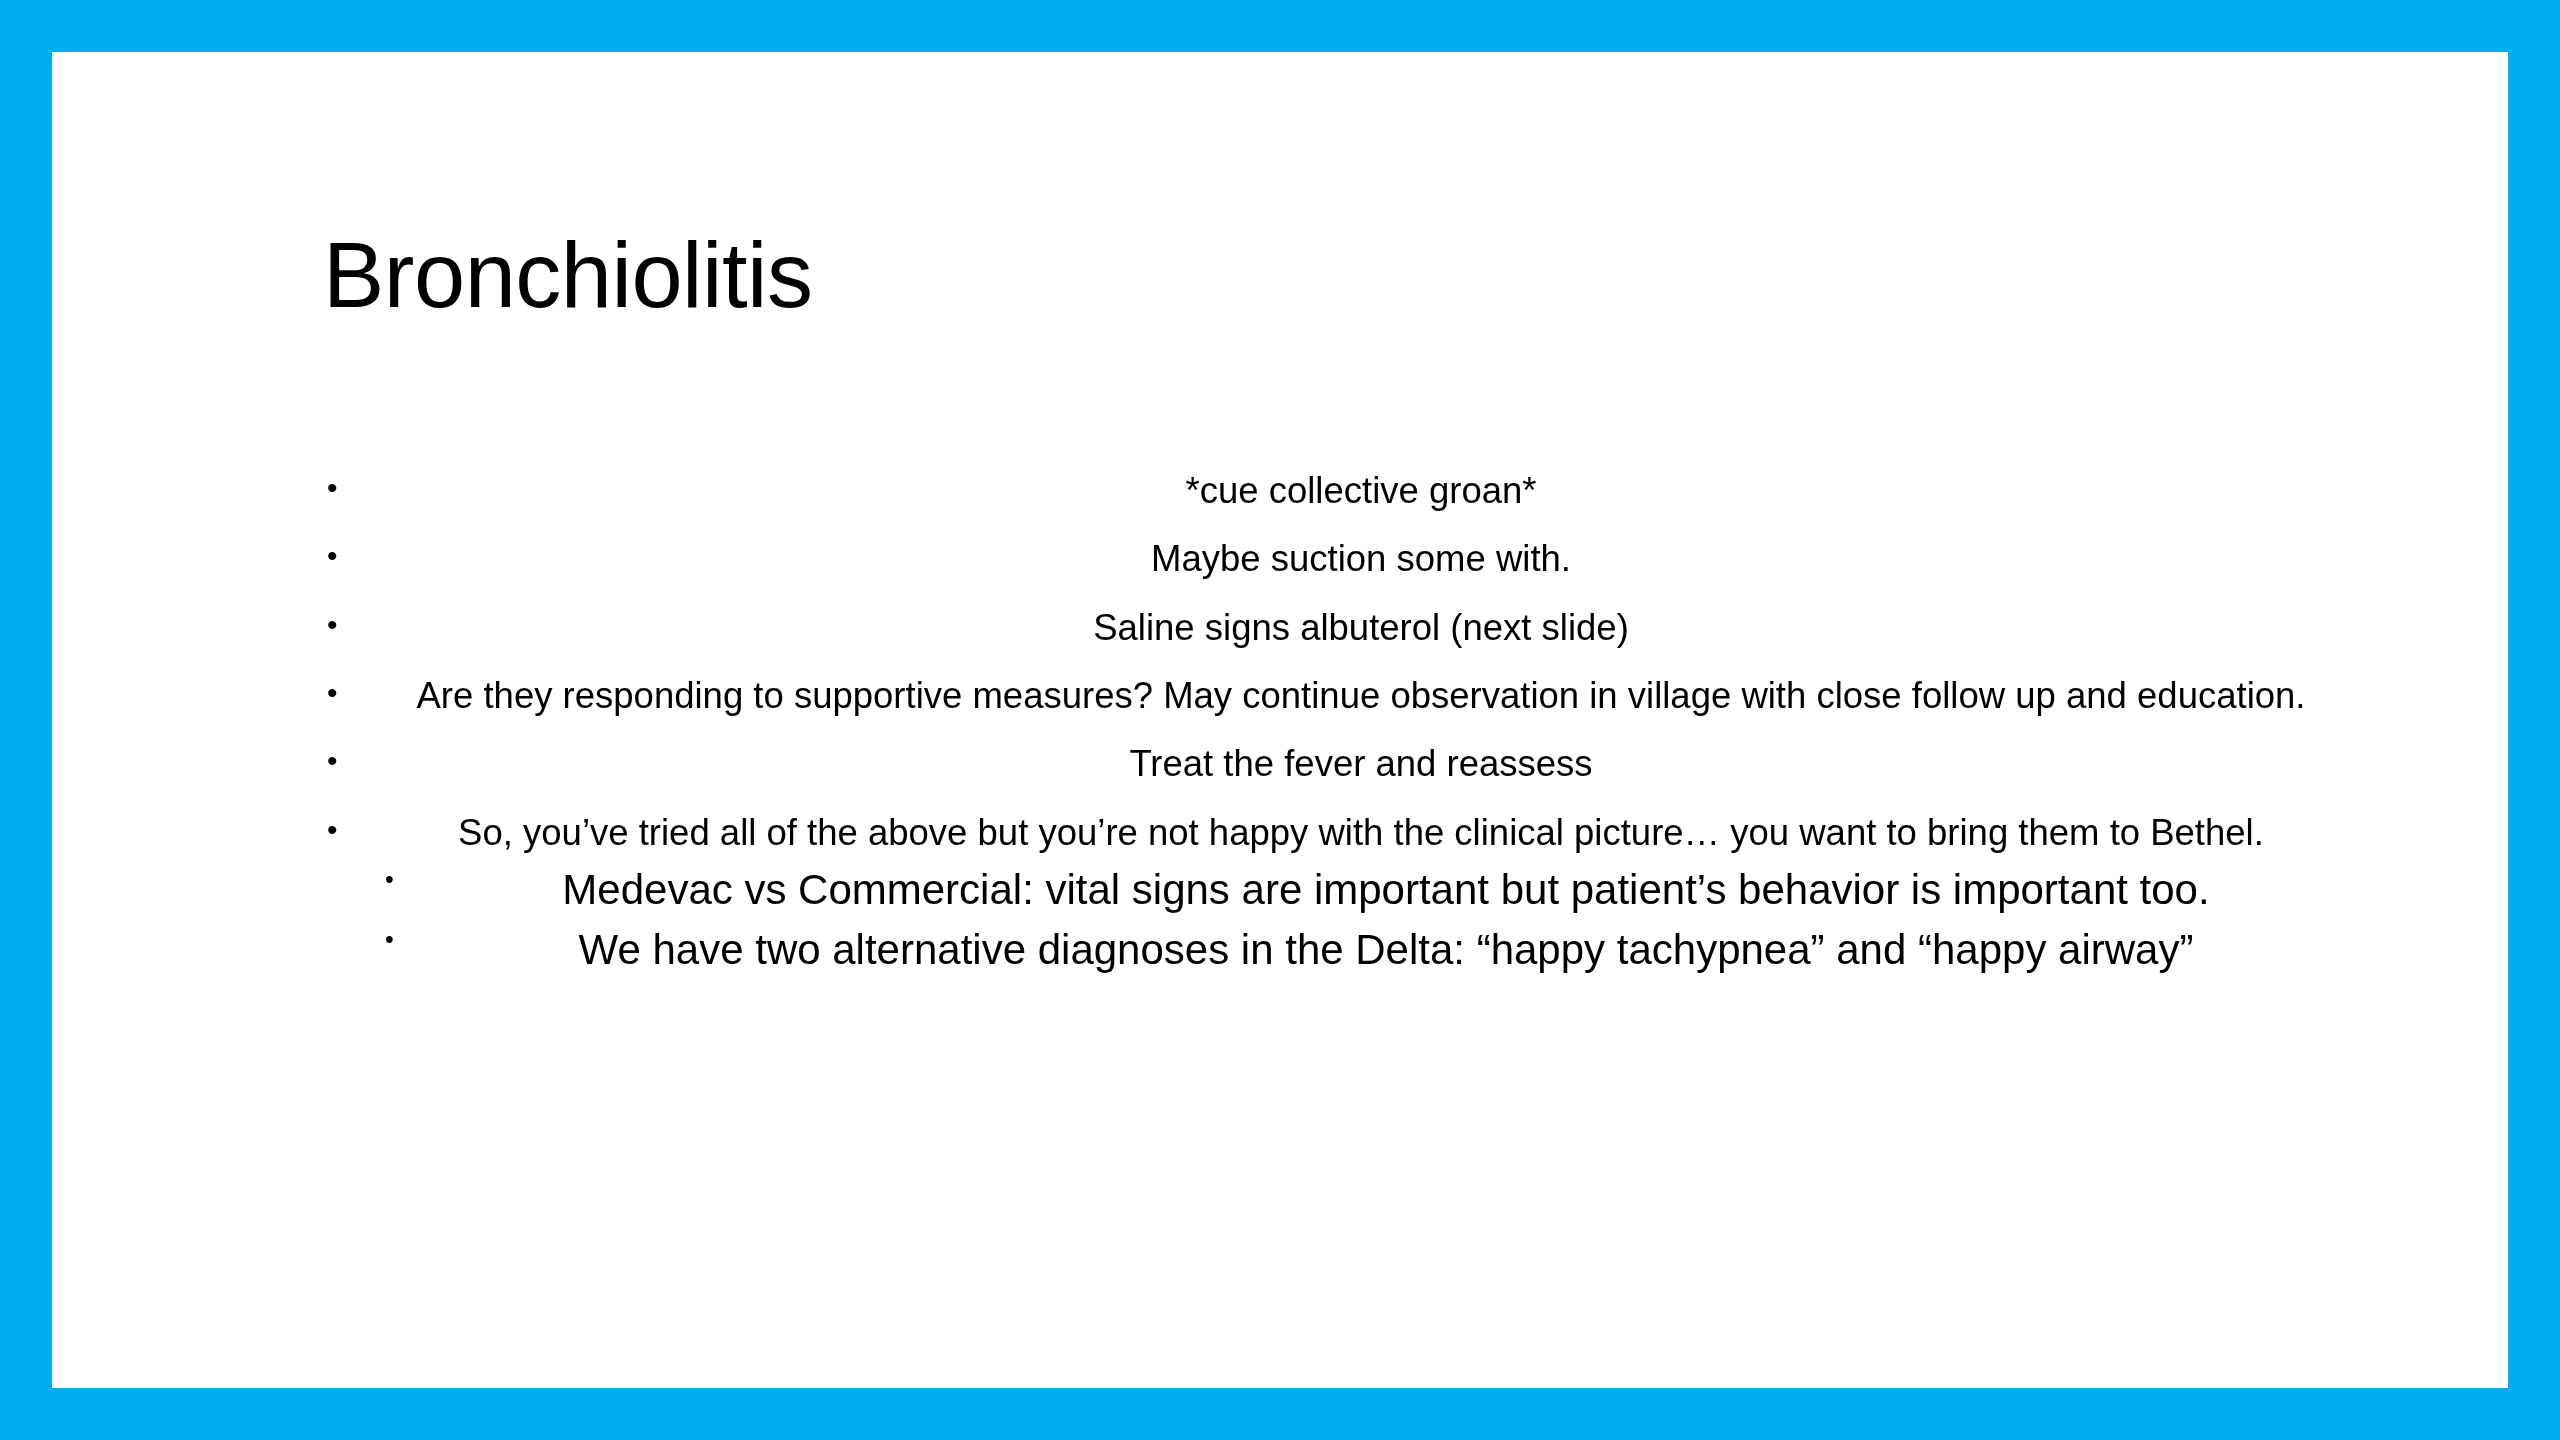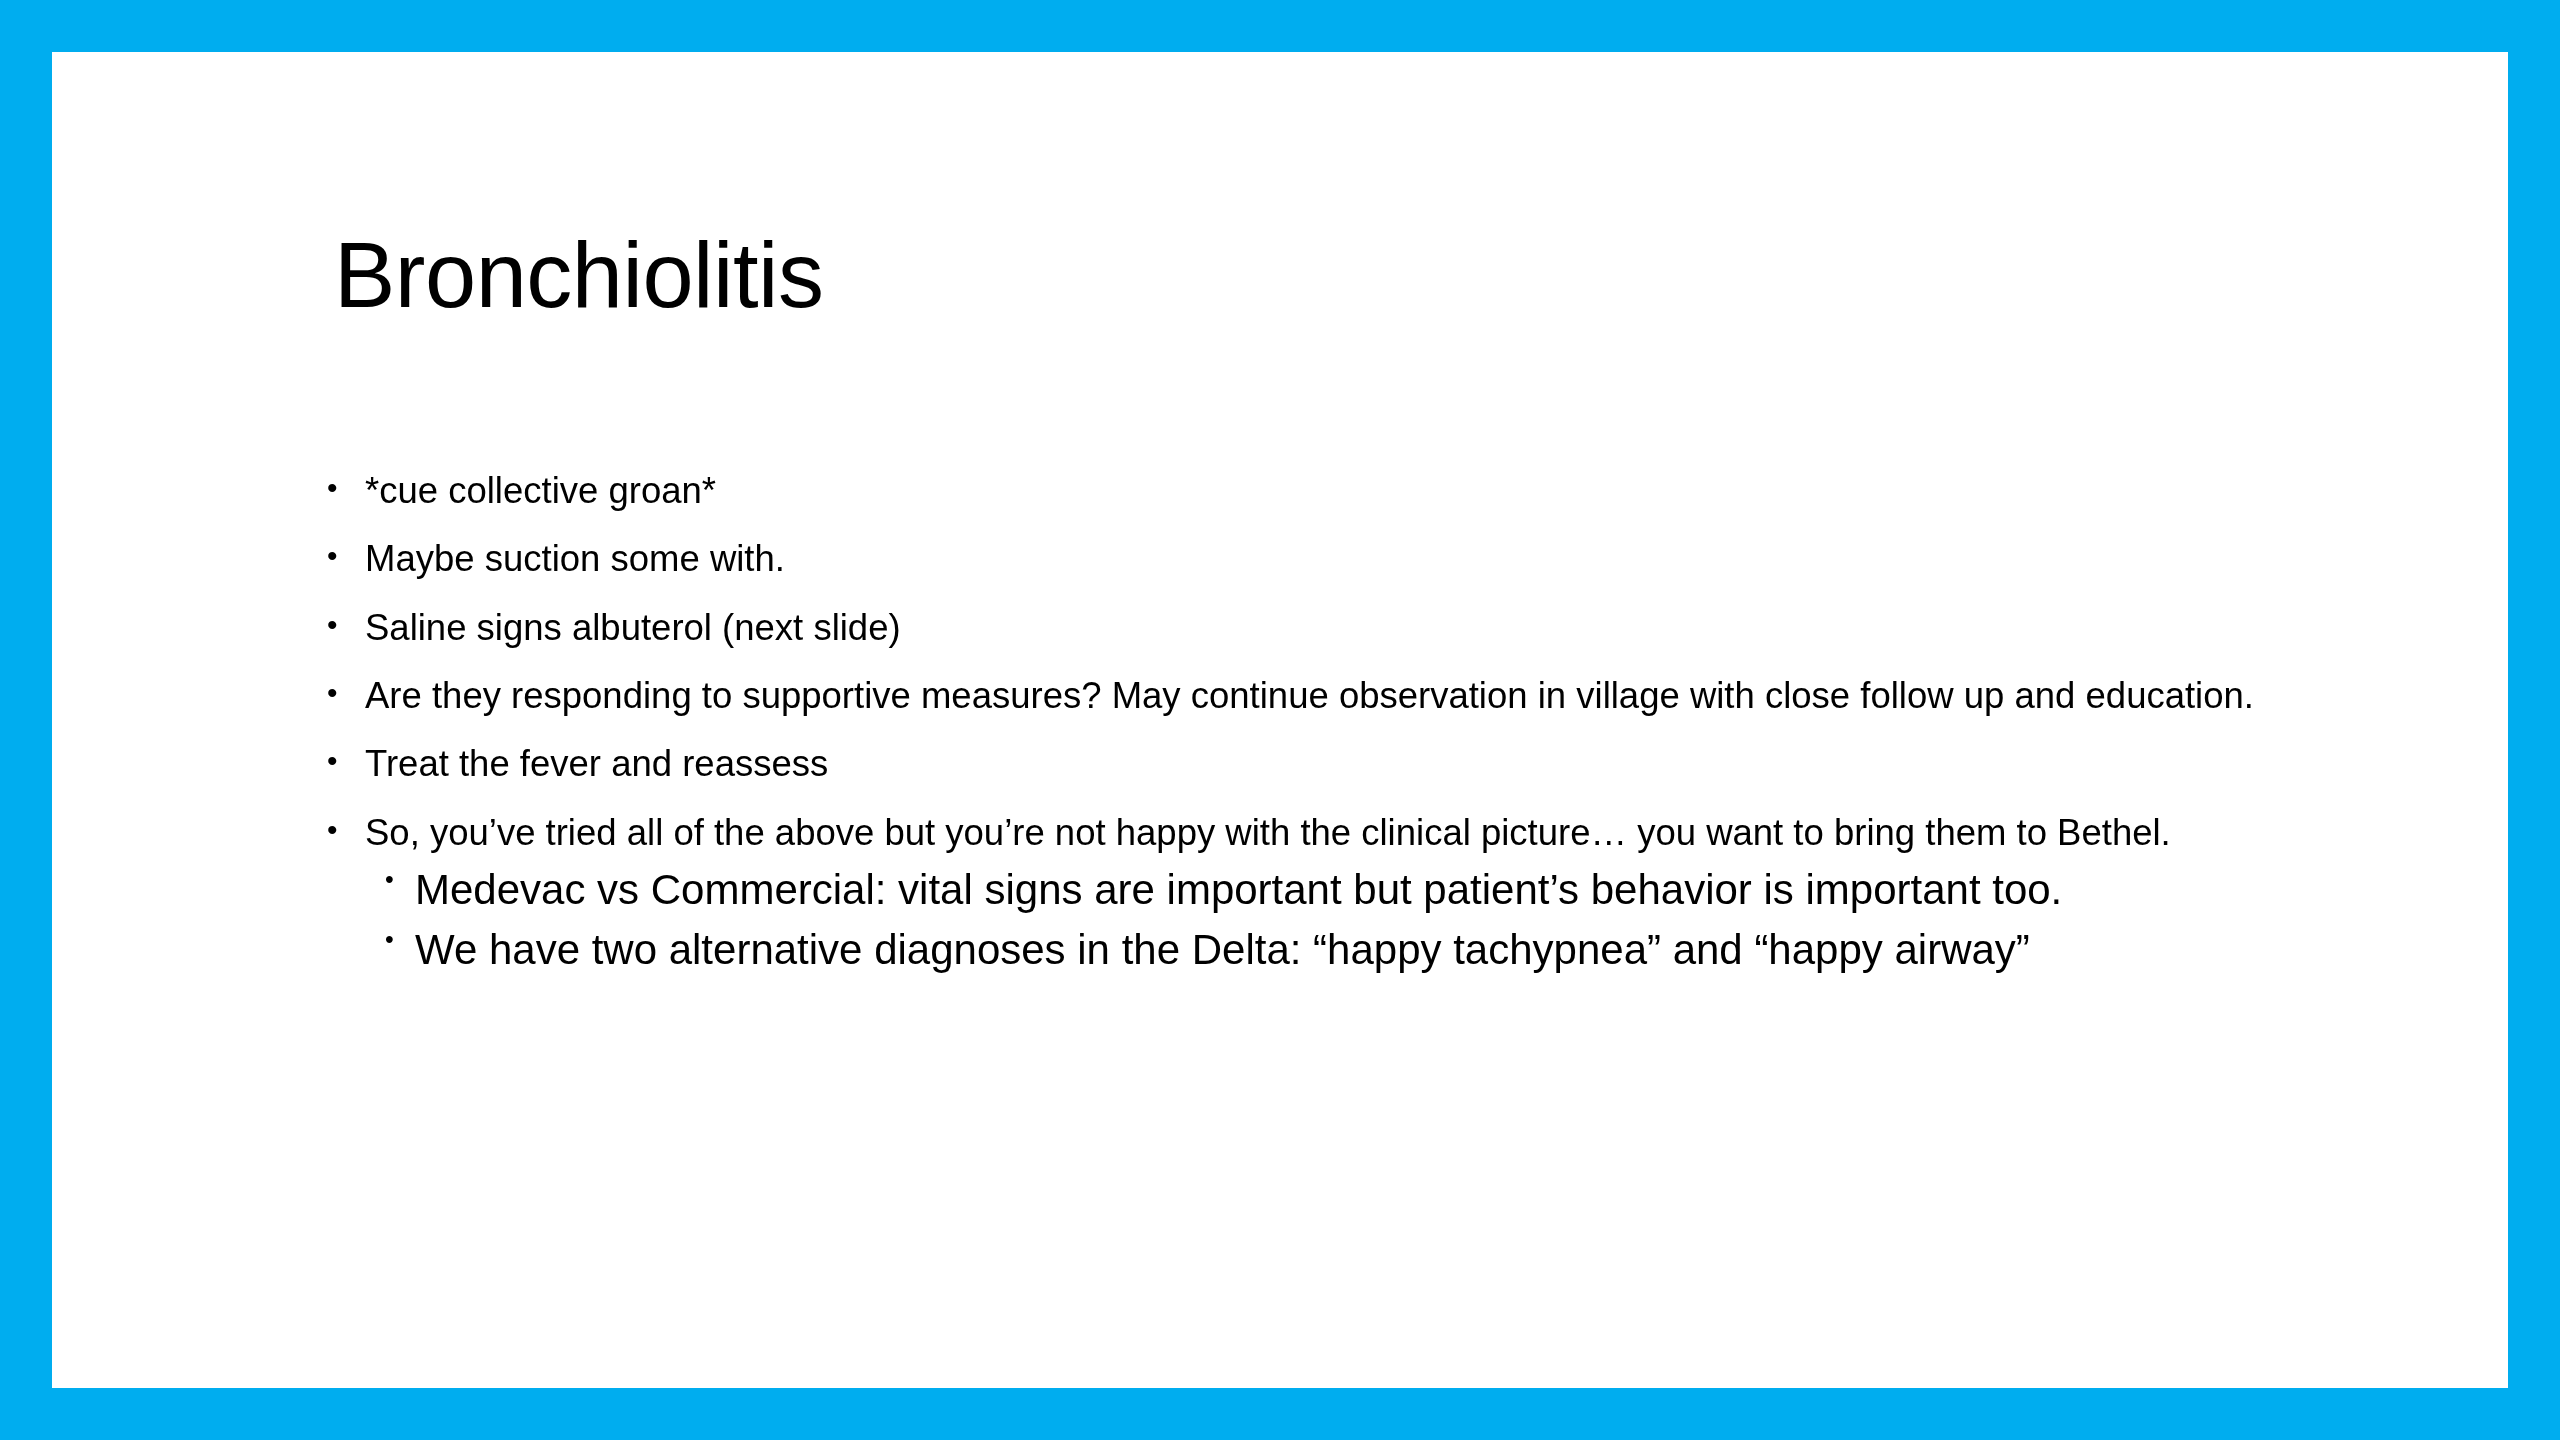--- a/index.html
+++ b/index.html
@@ -25,39 +25,40 @@
   .slide-inner {
     position: absolute;
     left: 52px;
     top: 52px;
     width: 2456px;
     height: 1336px;
     background: #FFFFFF;
   }
   .title {
     position: absolute;
-    left: 282px;
+    left: 271px;
     top: 175px;
     font-size: 92px;
     line-height: 1.05;
     color: #000000;
     font-weight: 400;
     letter-spacing: -0.5px;
     white-space: nowrap;
   }
   .body-list {
     position: absolute;
     left: 265px;
     top: 418px;
     width: 2040px;
   }
   ul.level1 {
     list-style: none;
     margin: 0;
     padding: 0;
+    text-align: center;
   }
   ul.level1 > li {
     position: relative;
     padding-left: 48px;
     margin-bottom: 26px;
     font-size: 36.5px;
     line-height: 1.16;
     color: #000000;
   }
   ul.level1 > li::before {

